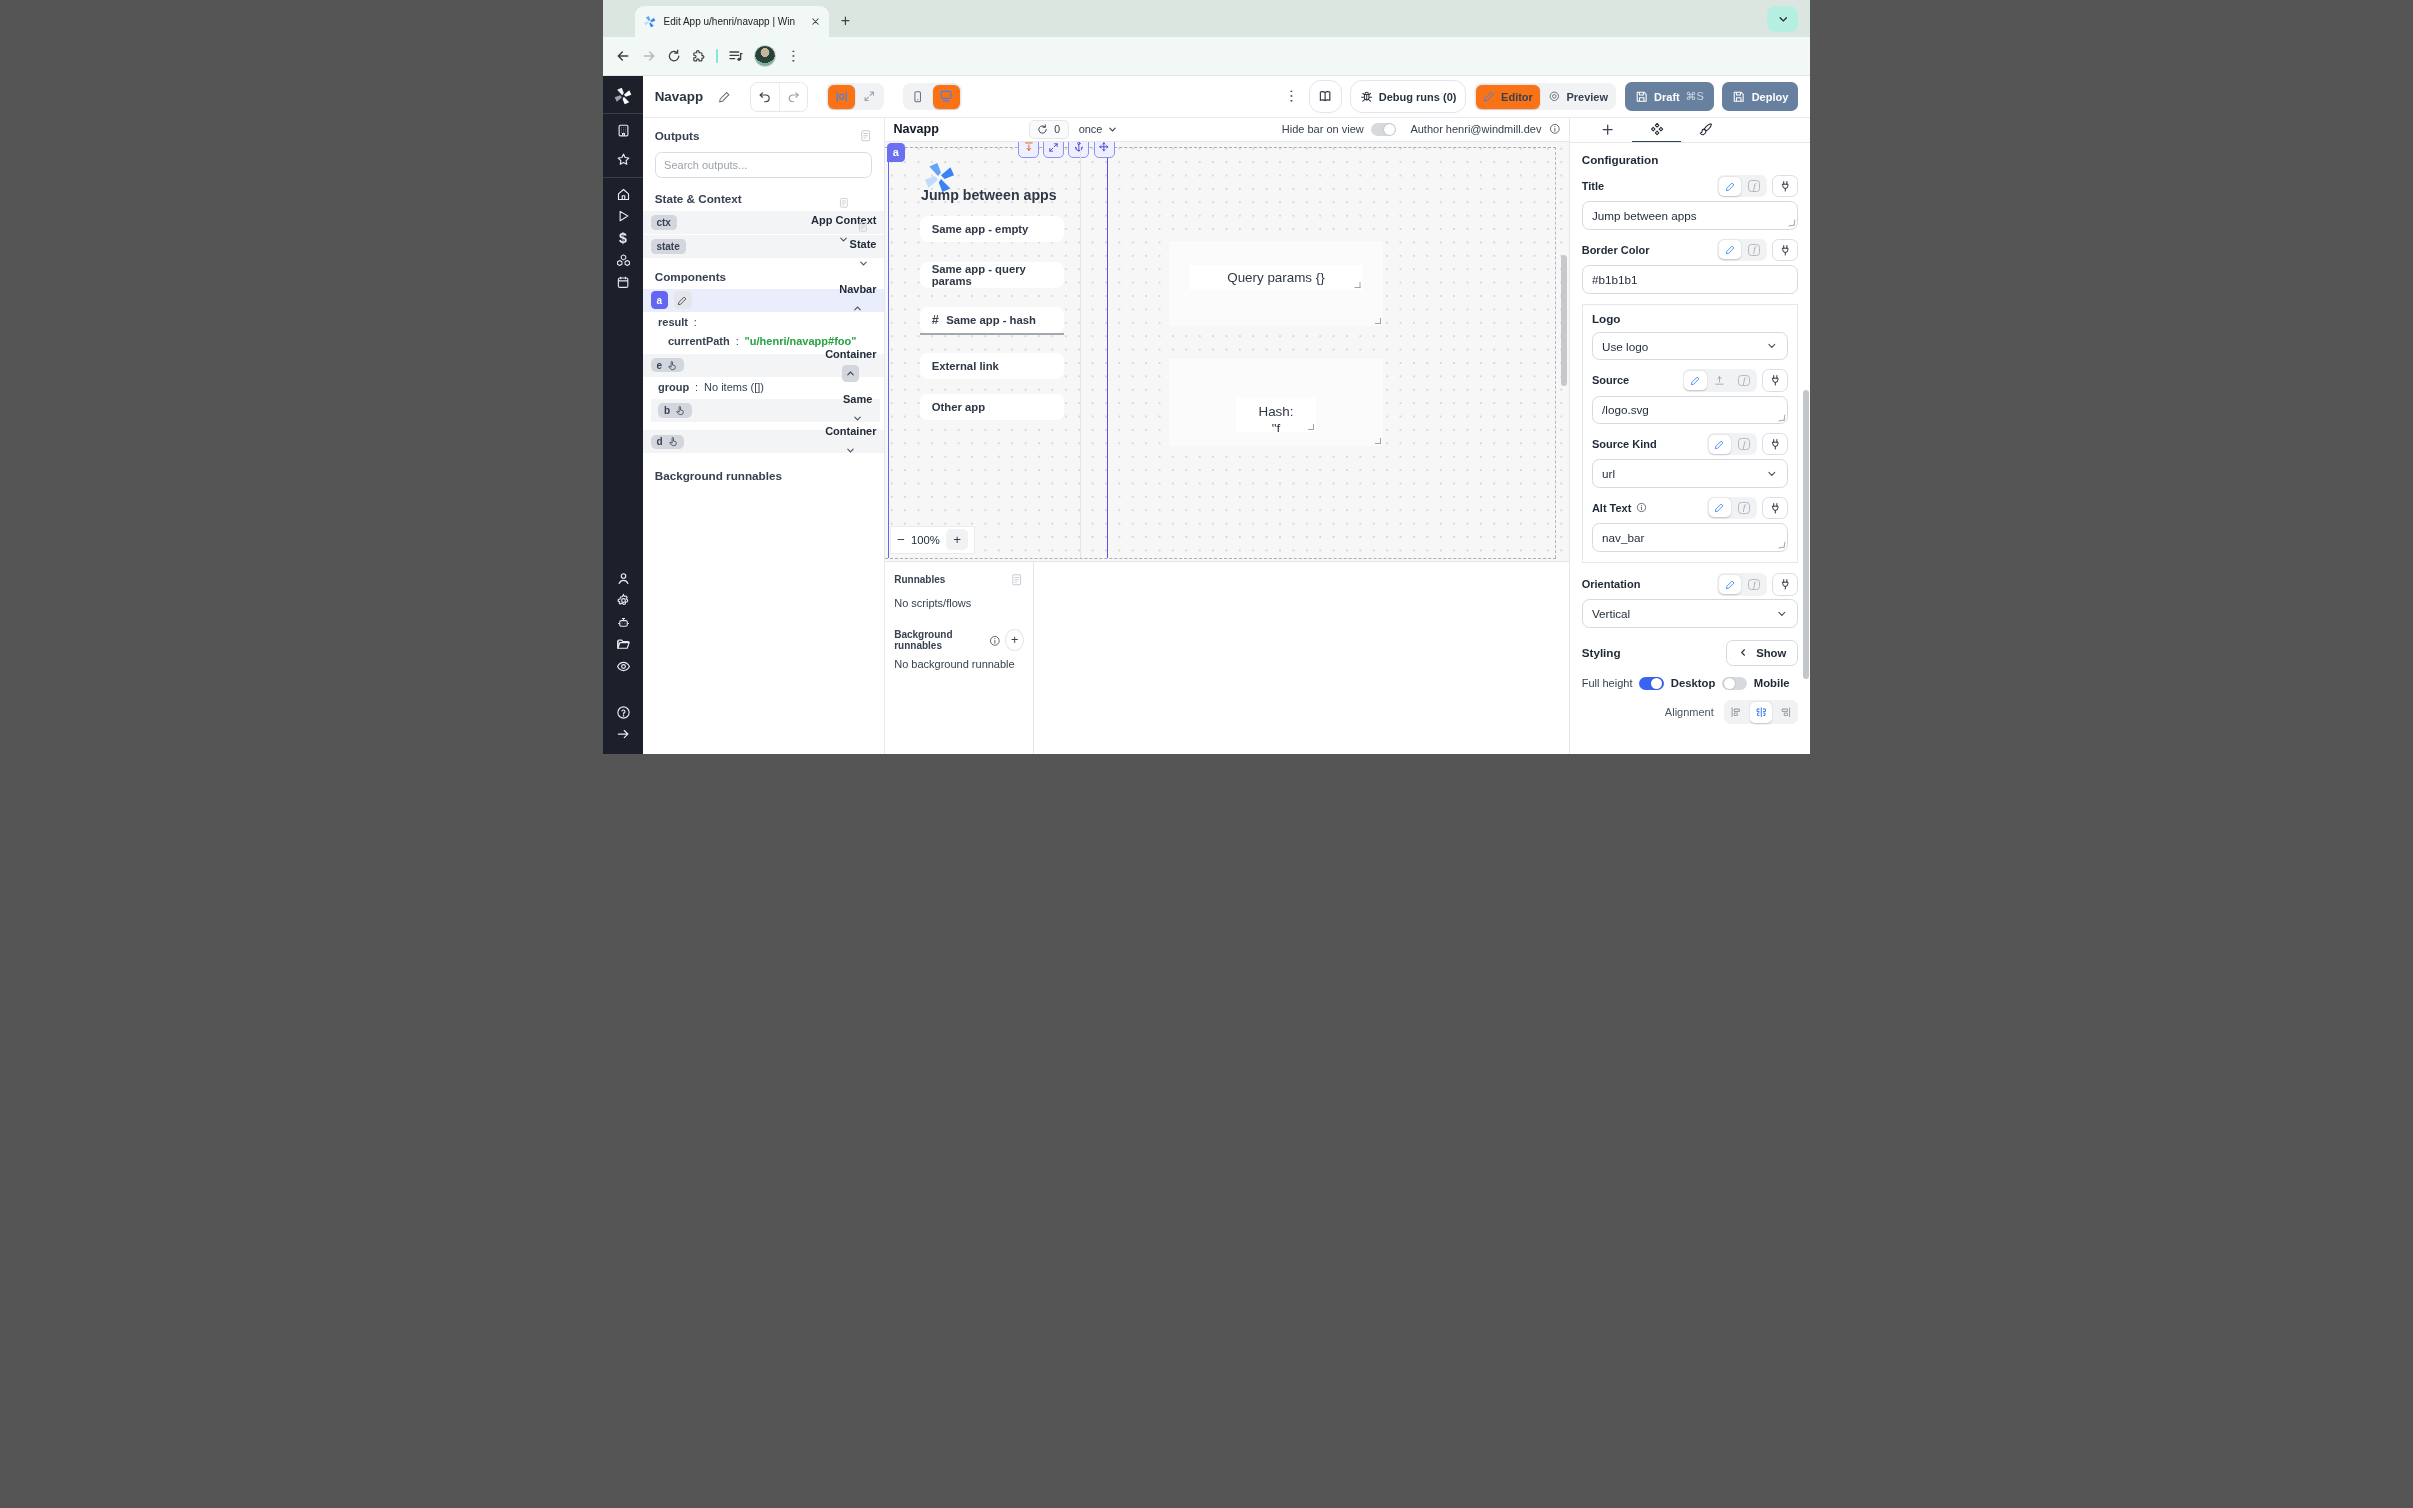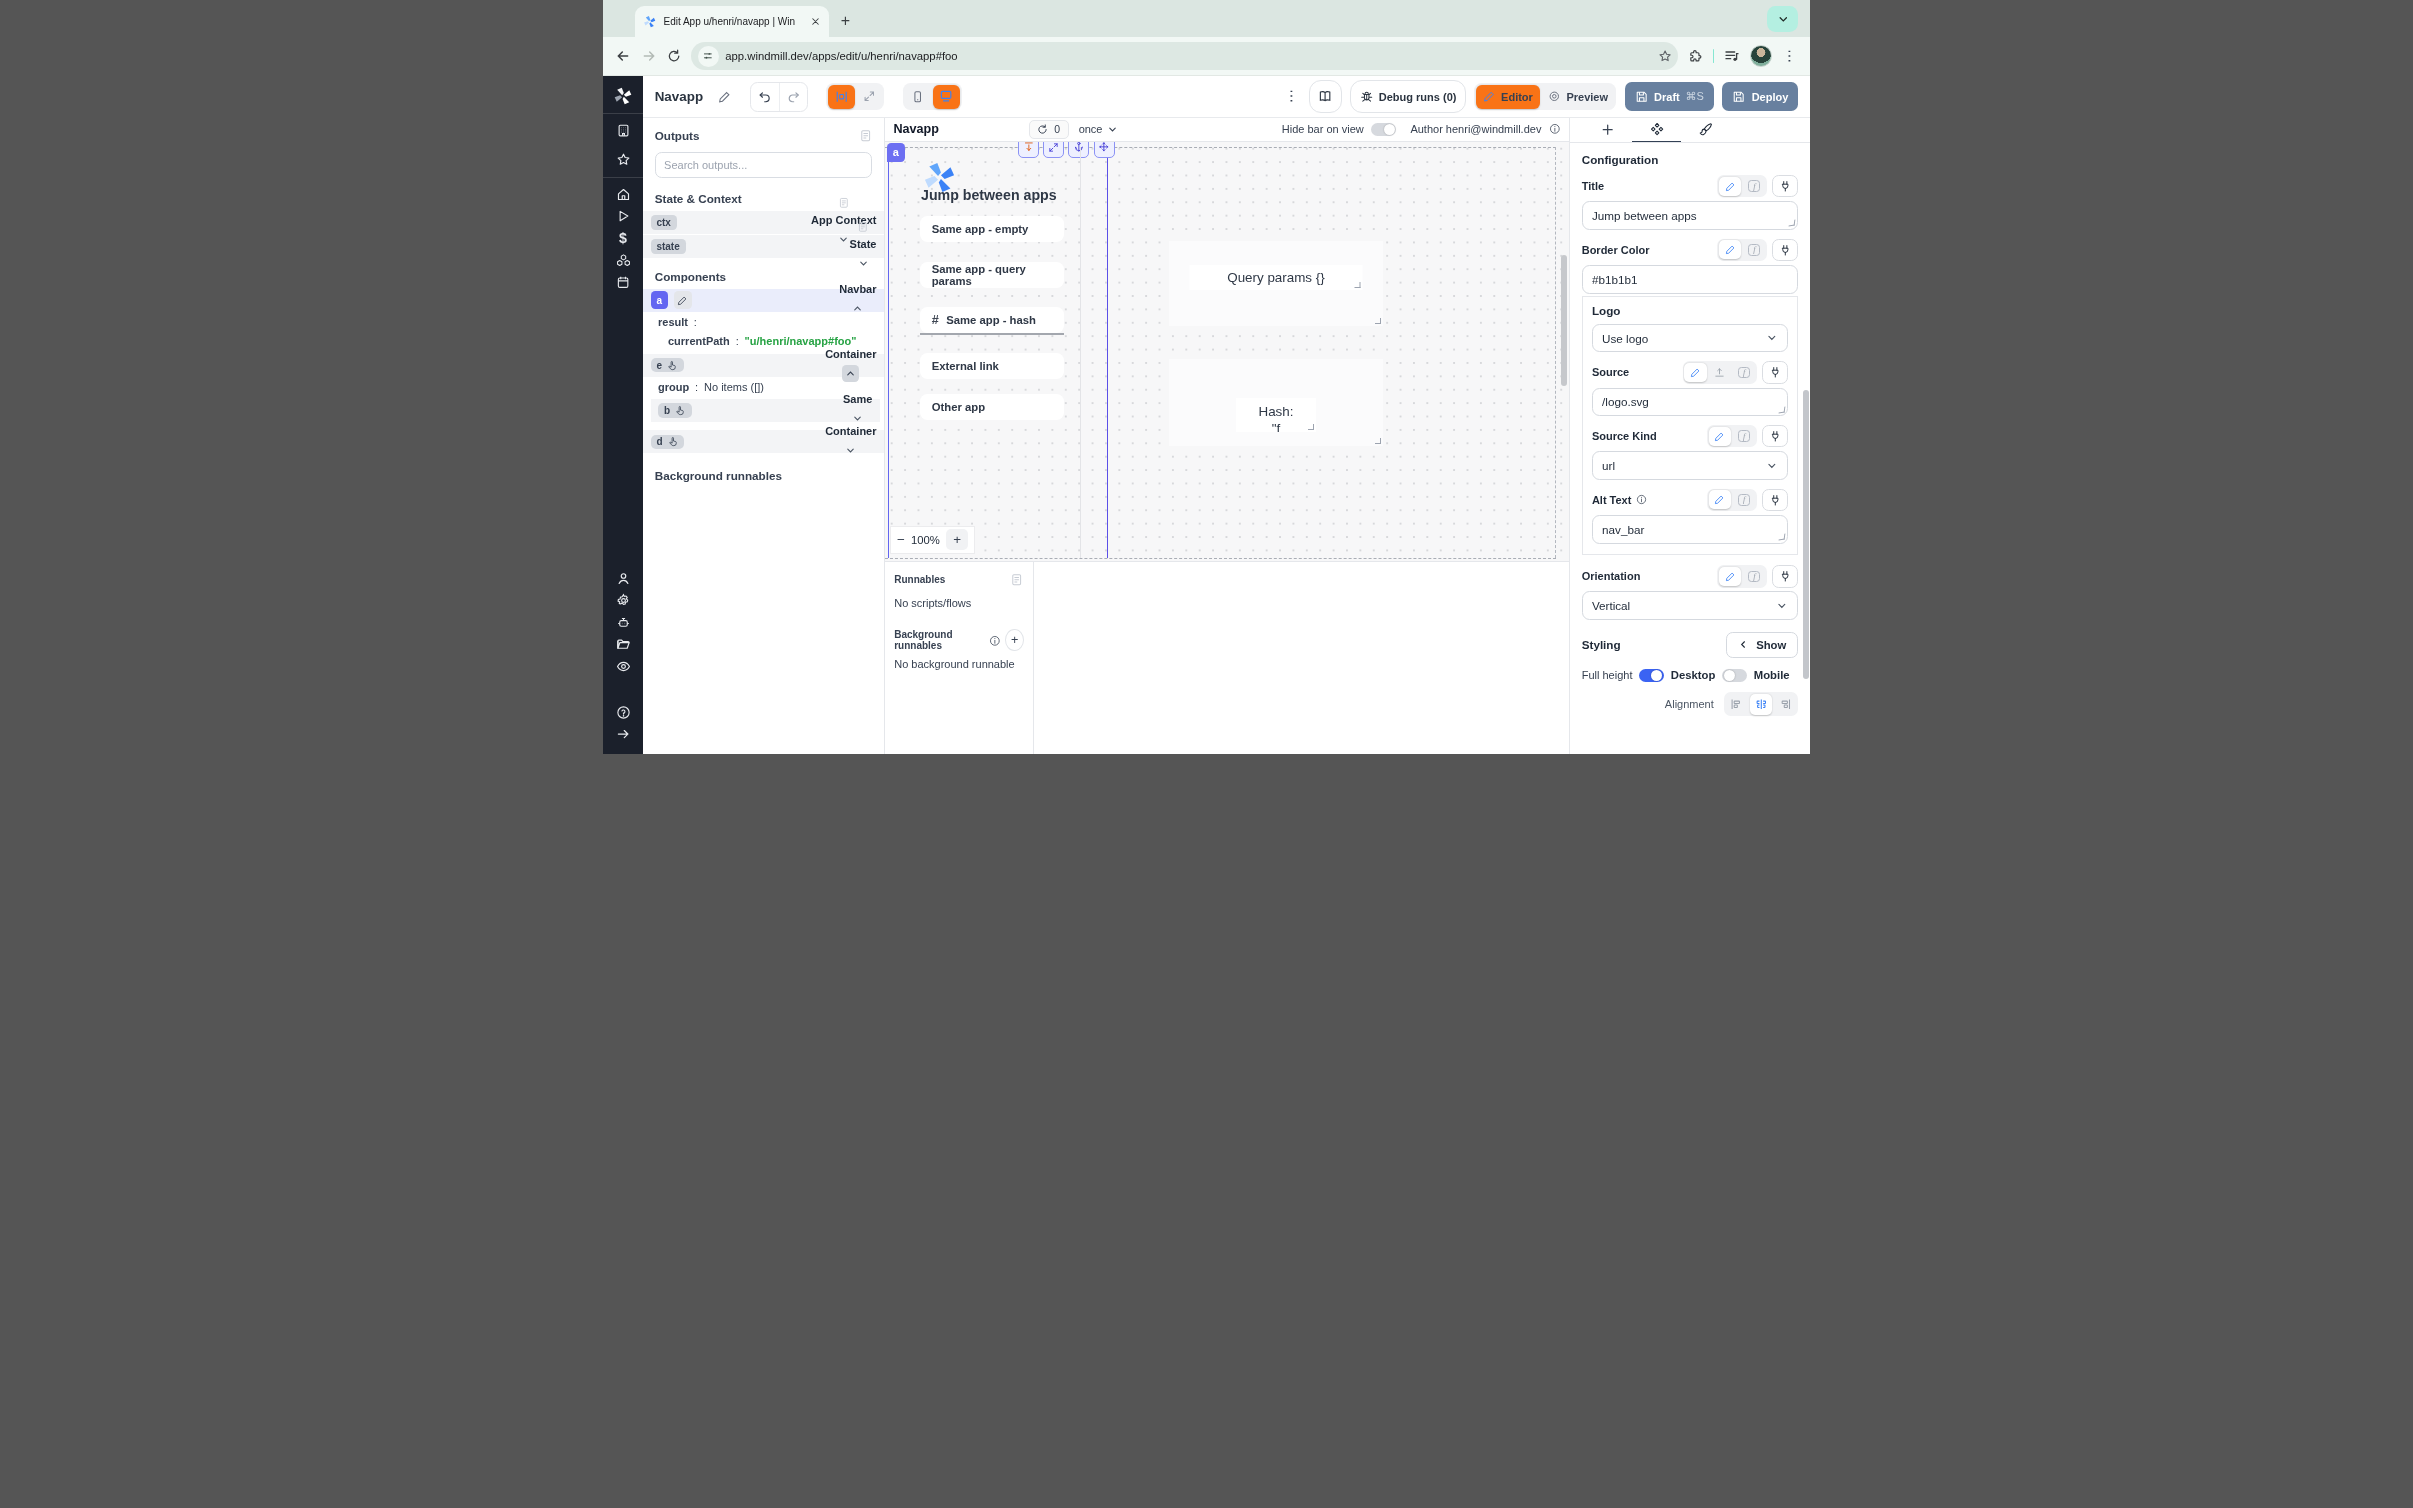--- a/index.html
+++ b/index.html
@@ -153,21 +153,21 @@
   .tchip{ width:22.6px; height:19px; border-radius:5px; display:flex; align-items:center; justify-content:center; }
   .tchip.on{ background:#fff; box-shadow:0 0.8px 1.7px rgba(0,0,0,.2); }
   .ficon{ width:11.7px; height:11.7px; border:1.3px solid #b4bac4; border-radius:3.4px; color:#9aa1ab; font-size:8.4px;
     font-style:italic; display:flex; align-items:center; justify-content:center; font-family:"Liberation Serif", serif;}
   .plugbtn{ width:26px; height:22.6px; border:0.8px solid #dadde2; border-radius:6.7px; display:flex; align-items:center; justify-content:center;}
   .inputbox{ margin-top:3.4px; border:0.8px solid #d5d9df; border-radius:7.5px; min-height:28.5px; display:flex; align-items:center;
     padding:5px 9.2px; color:#1f2937; font-size:11.7px; position:relative; background:#fff;}
   .inputbox .resz{ position:absolute; right:2.5px; bottom:2.5px; width:5.9px; height:5.9px;
     border-right:1.3px solid #9ca3af; border-bottom:1.3px solid #9ca3af; transform:skew(-8deg,-8deg);}
   .selectbox{ justify-content:space-between; }
-  .card{ border:0.8px solid #e5e7eb; margin-top:2px; padding:7.5px 9.2px 10px; }
+  .card{ border:0.8px solid #e5e7eb; margin-top:10px; padding:7.5px 9.2px 10px; }
   .card-h{ font-size:11.7px; font-weight:bold; color:#1f2937; }
   .styling-row{ display:flex; align-items:center; justify-content:space-between; margin-top:11.7px; }
   .showbtn{ height:26px; border:0.8px solid #d5d9df; border-radius:6.7px; display:flex; align-items:center; gap:7.5px;
     padding:0 11px; font-weight:bold; font-size:11.3px; color:#1f2937; background:#fff;}
   .fh-row{ display:flex; align-items:center; gap:6.7px; margin-top:11px; color:#374151; }
   .fh-row .strong{ font-weight:bold; color:#1f2937; font-size:11.3px; }
   .algn-row{ display:flex; align-items:center; justify-content:flex-end; gap:10px; margin-top:10px; color:#4b5563; }
   .algngrp{ background:#f1f2f4; border-radius:6.7px; padding:1.7px; display:flex; gap:1.7px; }
   .algnchip{ width:22.6px; height:21px; border-radius:5px; display:flex; align-items:center; justify-content:center; }
   .algnchip.on{ background:#fff; box-shadow:0 0.8px 1.7px rgba(0,0,0,.2); }
@@ -400,33 +400,20 @@
     <span class="ic">
         <svg width="16" height="16" style="color:#b2bab5" viewBox="0 0 19 19">
           <use href="#i-fwd"></use>
         </svg>
       </span>
     <span class="ic">
         <svg width="14.2" height="14.2" style="color:#3c4043" viewBox="0 0 17 17">
           <use href="#i-refresh"></use>
         </svg>
       </span>
-    <div class="urlpill">
-      <span class="tune ic">
-          <svg width="11.7" height="11.7" style="color:#41504a" viewBox="0 0 14 14">
-            <use href="#i-tune"></use>
-          </svg>
-        </span>
-      <span class="urltext">app.windmill.dev/apps/edit/u/henri/navapp#foo</span>
-      <span style="margin-left:auto" class="ic">
-          <svg width="14.2" height="14.2" style="color:#5f6368" viewBox="0 0 17 17">
-            <use href="#i-star"></use>
-          </svg>
-        </span>
-    </div>
     <span class="ic">
         <svg width="15" height="15" style="color:#3c4043" viewBox="0 0 18 18">
           <use href="#i-puzzle"></use>
         </svg>
       </span>
     <span class="sep"></span>
     <span class="ic">
         <svg width="16" height="16" style="color:#3c4043" viewBox="0 0 19 19">
           <use href="#i-playlist"></use>
         </svg>

